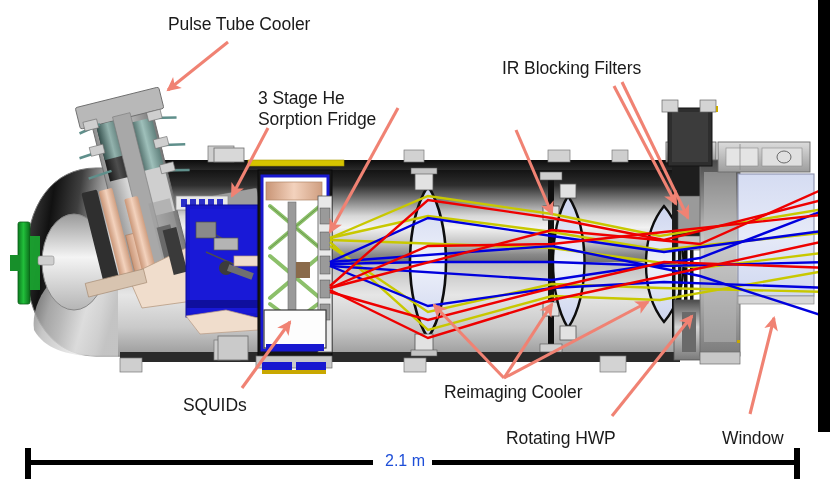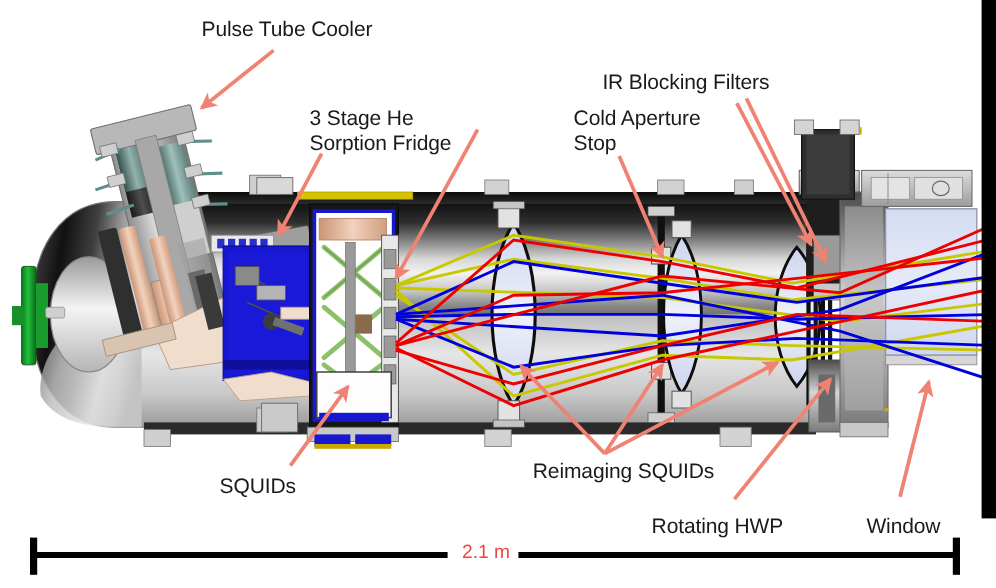--- a/index.html
+++ b/index.html
@@ -16,21 +16,21 @@
     position:absolute;
     color:#1a1a1a;
     font-size:17.5px;
     line-height:20px;
     letter-spacing:-0.1px;
     white-space:pre;
     font-family:"Liberation Sans","DejaVu Sans",sans-serif;
   }
   .lbl.two{line-height:21px;}
   .scale-num{
-    position:absolute;color:#ef4444;font-size:16px;white-space:pre;
+    position:absolute;color:#1d4ed8;font-size:16px;white-space:pre;
     font-family:"Liberation Sans","DejaVu Sans",sans-serif;
   }
 </style>
 </head>
 <body>
 
 <div id="stage">
 
 <svg width="830" height="490" viewBox="0 0 830 490">
   <defs>
@@ -397,23 +397,21 @@
     <rect x="25" y="448" width="6" height="31" fill="#000"></rect>
     <rect x="794" y="448" width="6" height="31" fill="#000"></rect>
     <rect x="28" y="460" width="345" height="5" fill="#000"></rect>
     <rect x="432" y="460" width="365" height="5" fill="#000"></rect>
   </g>
 </svg>
 
 <div class="lbl" style="left:168px; top:14px;">Pulse Tube Cooler</div>
 <div class="lbl two" style="left:238px; top:88px;margin-left:20px;">3 Stage He
 Sorption Fridge</div>
-<div class="lbl two" style="left:478px; top:88px;">Cold Aperture
-Stop</div>
 <div class="lbl" style="left:502px; top:58px;">IR Blocking Filters</div>
 <div class="lbl" style="left:183px; top:395px;text-align:center;">SQUIDs</div>
-<div class="lbl" style="left:444px; top:382px;">Reimaging SQUIDs</div>
-<div class="lbl" style="left:543px; top:428px;">Rotating HWP</div>
+<div class="lbl" style="left:444px; top:382px;">Reimaging Cooler</div>
+<div class="lbl" style="left:506px; top:428px;">Rotating HWP</div>
 <div class="lbl" style="left:722px; top:428px;">Window</div>
 
 <div class="scale-num" style="left:385px; top:452px;">2.1 m</div>
 
 </div>
 
 </body></html>

